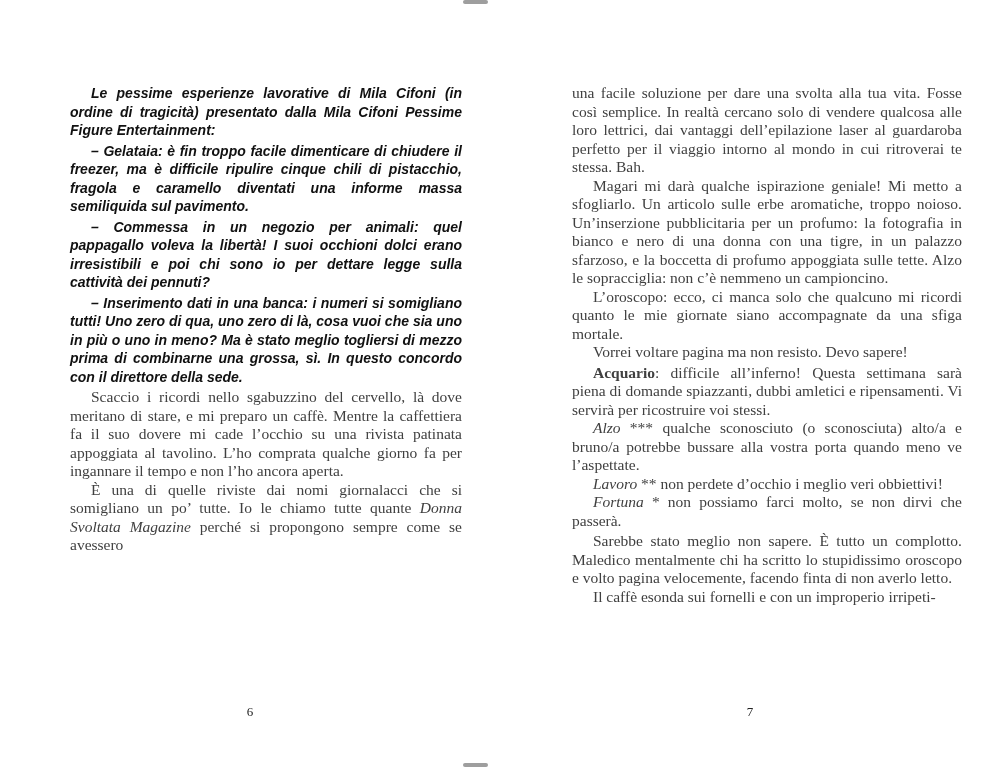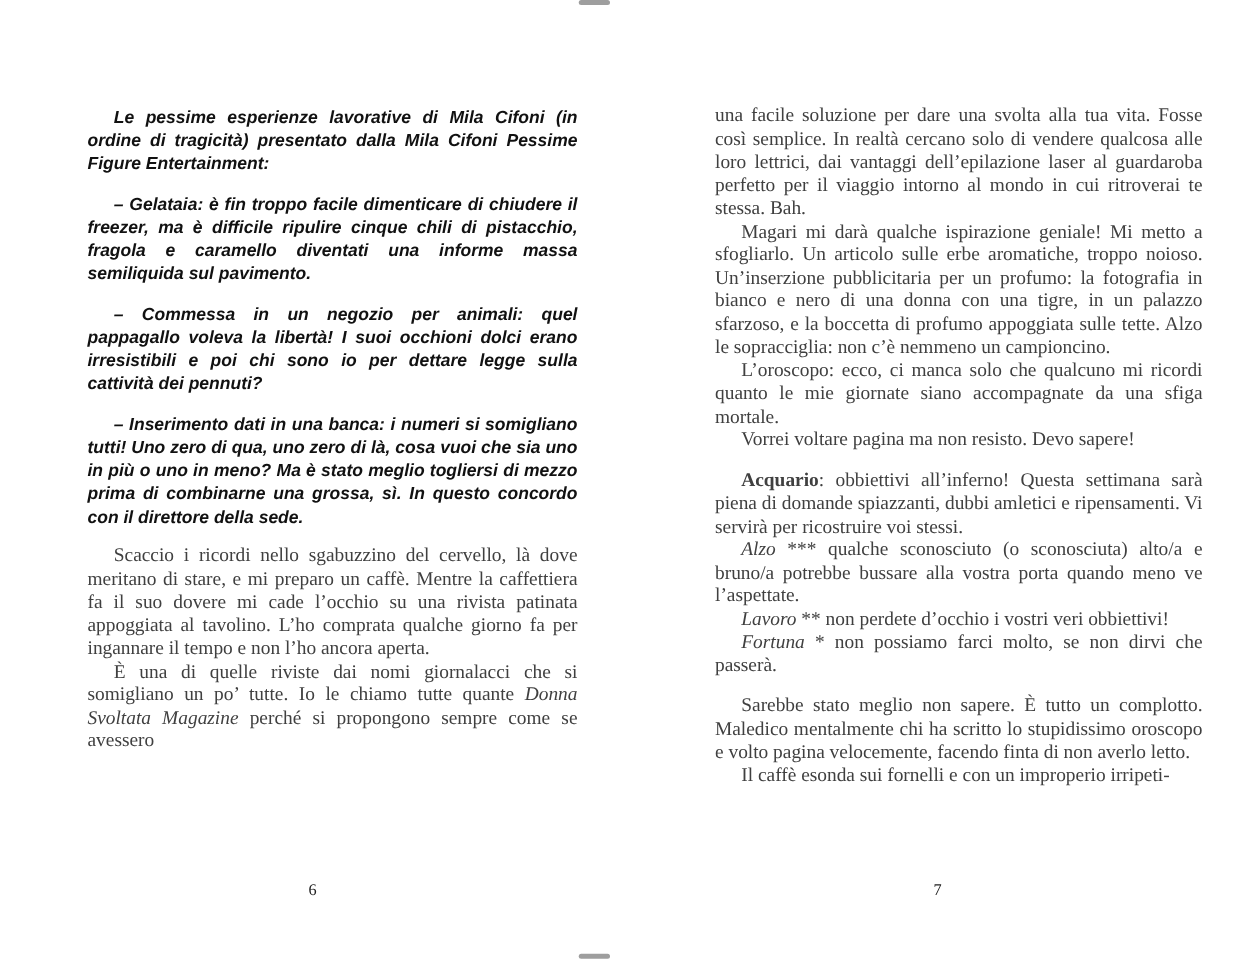--- a/index.html
+++ b/index.html
@@ -41,21 +41,21 @@
     font-family: "Liberation Sans", "DejaVu Sans", sans-serif;
     font-weight: 700;
     font-size: 14px;
     line-height: 18.5px;
     letter-spacing: 0px;
     color: #111111;
     font-style: italic;
   }
   p { margin: 0; padding: 0; }
   p.indent { text-indent: 21px; }
-  p.gap-above { margin-top: 14px; }
+  p.gap-above { margin-top: 2px; }
 
   .italic { font-style: italic; }
   .bold   { font-weight: bold; }
 
   .page-number {
     position: absolute;
     top: 704px;
     width: 500px;
     text-align: center;
     font-family: "Liberation Serif", serif;
@@ -83,23 +83,23 @@
       <p class="indent gap-above">Scaccio i ricordi nello sgabuzzino del cervello, là dove meritano di stare, e mi preparo un caffè. Mentre la caffettiera fa il suo dovere mi cade l’occhio su una rivista patinata appoggiata al tavolino. L’ho comprata qualche giorno fa per ingannare il tempo e non l’ho ancora aperta.</p>
       <p class="indent"><span>È una di quelle riviste dai nomi giornalacci che si somigliano un po’ tutte. Io le chiamo tutte quante </span><span class="italic">Donna Svoltata Magazine</span><span> perché si propongono sempre come se avessero</span></p>
     </div>
   </div>
 
   <div class="page-column right serif-text">
     <p>una facile soluzione per dare una svolta alla tua vita. Fosse così semplice. In realtà cercano solo di vendere qualcosa alle loro lettrici, dai vantaggi dell’epilazione laser al guardaroba perfetto per il viaggio intorno al mondo in cui ritroverai te stessa. Bah.</p>
     <p class="indent">Magari mi darà qualche ispirazione geniale! Mi metto a sfogliarlo. Un articolo sulle erbe aromatiche, troppo noioso. Un’inserzione pubblicitaria per un profumo: la fotografia in bianco e nero di una donna con una tigre, in un palazzo sfarzoso, e la boccetta di profumo appoggiata sulle tette. Alzo le sopracciglia: non c’è nemmeno un campioncino.</p>
     <p class="indent">L’oroscopo: ecco, ci manca solo che qualcuno mi ricordi quanto le mie giornate siano accompagnate da una sfiga mortale.</p>
     <p class="indent">Vorrei voltare pagina ma non resisto. Devo sapere!</p>
-    <p class="indent gap-above"><span class="bold">Acquario</span><span>: obbiettivi all’inferno! Questa settimana sarà piena di domande spiazzanti, dubbi amletici e ripensamenti. Vi servirà per ricostruire voi stessi.</span></p>
+    <p class="indent gap-above"><span class="bold">Acquario</span><span>: difficile all’inferno! Questa settimana sarà piena di domande spiazzanti, dubbi amletici e ripensamenti. Vi servirà per ricostruire voi stessi.</span></p>
     <p class="indent"><span class="italic">Alzo</span><span> *** qualche sconosciuto (o sconosciuta) alto/a e bruno/a potrebbe bussare alla vostra porta quando meno ve l’aspettate.</span></p>
-    <p class="indent"><span class="italic">Lavoro</span><span> ** non perdete d’occhio i vostri veri obbiettivi!</span></p>
+    <p class="indent"><span class="italic">Lavoro</span><span> ** non perdete d’occhio i meglio veri obbiettivi!</span></p>
     <p class="indent"><span class="italic">Fortuna</span><span> * non possiamo farci molto, se non dirvi che passerà.</span></p>
     <p class="indent gap-above">Sarebbe stato meglio non sapere. È tutto un complotto. Maledico mentalmente chi ha scritto lo stupidissimo oroscopo e volto pagina velocemente, facendo finta di non averlo letto.</p>
     <p class="indent">Il caffè esonda sui fornelli e con un improperio irripeti-</p>
   </div>
 
   <div class="page-number left">6</div>
   <div class="page-number right">7</div>
 
   <div class="drag-handle bottom"></div>
 

